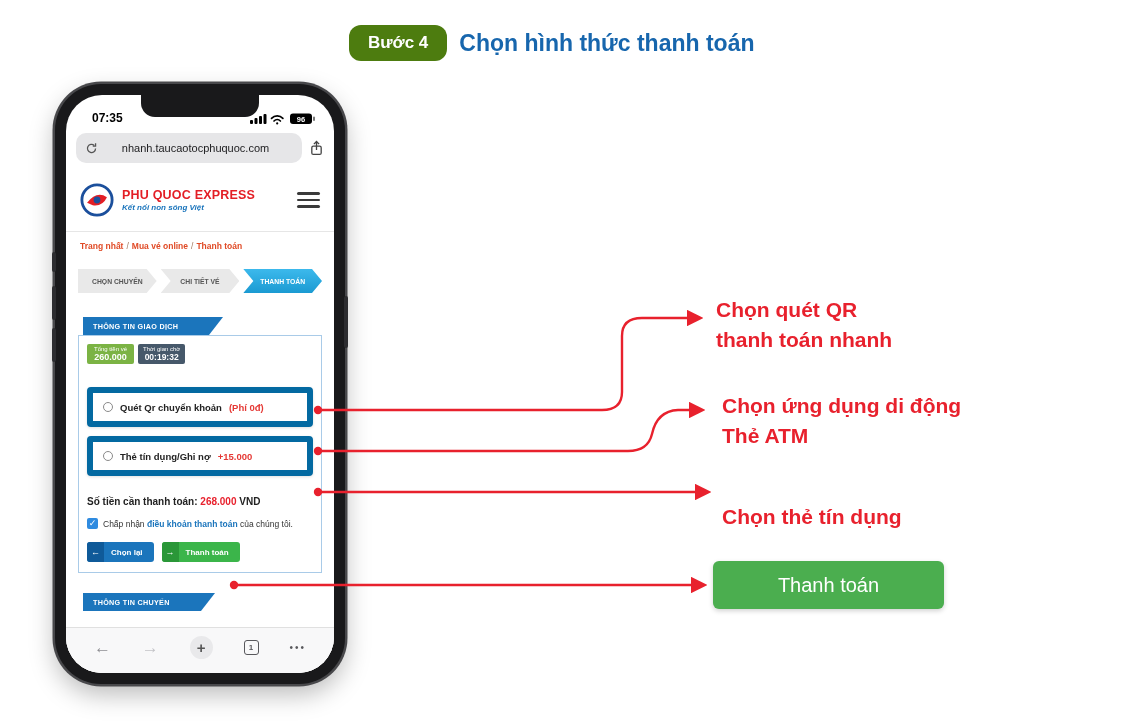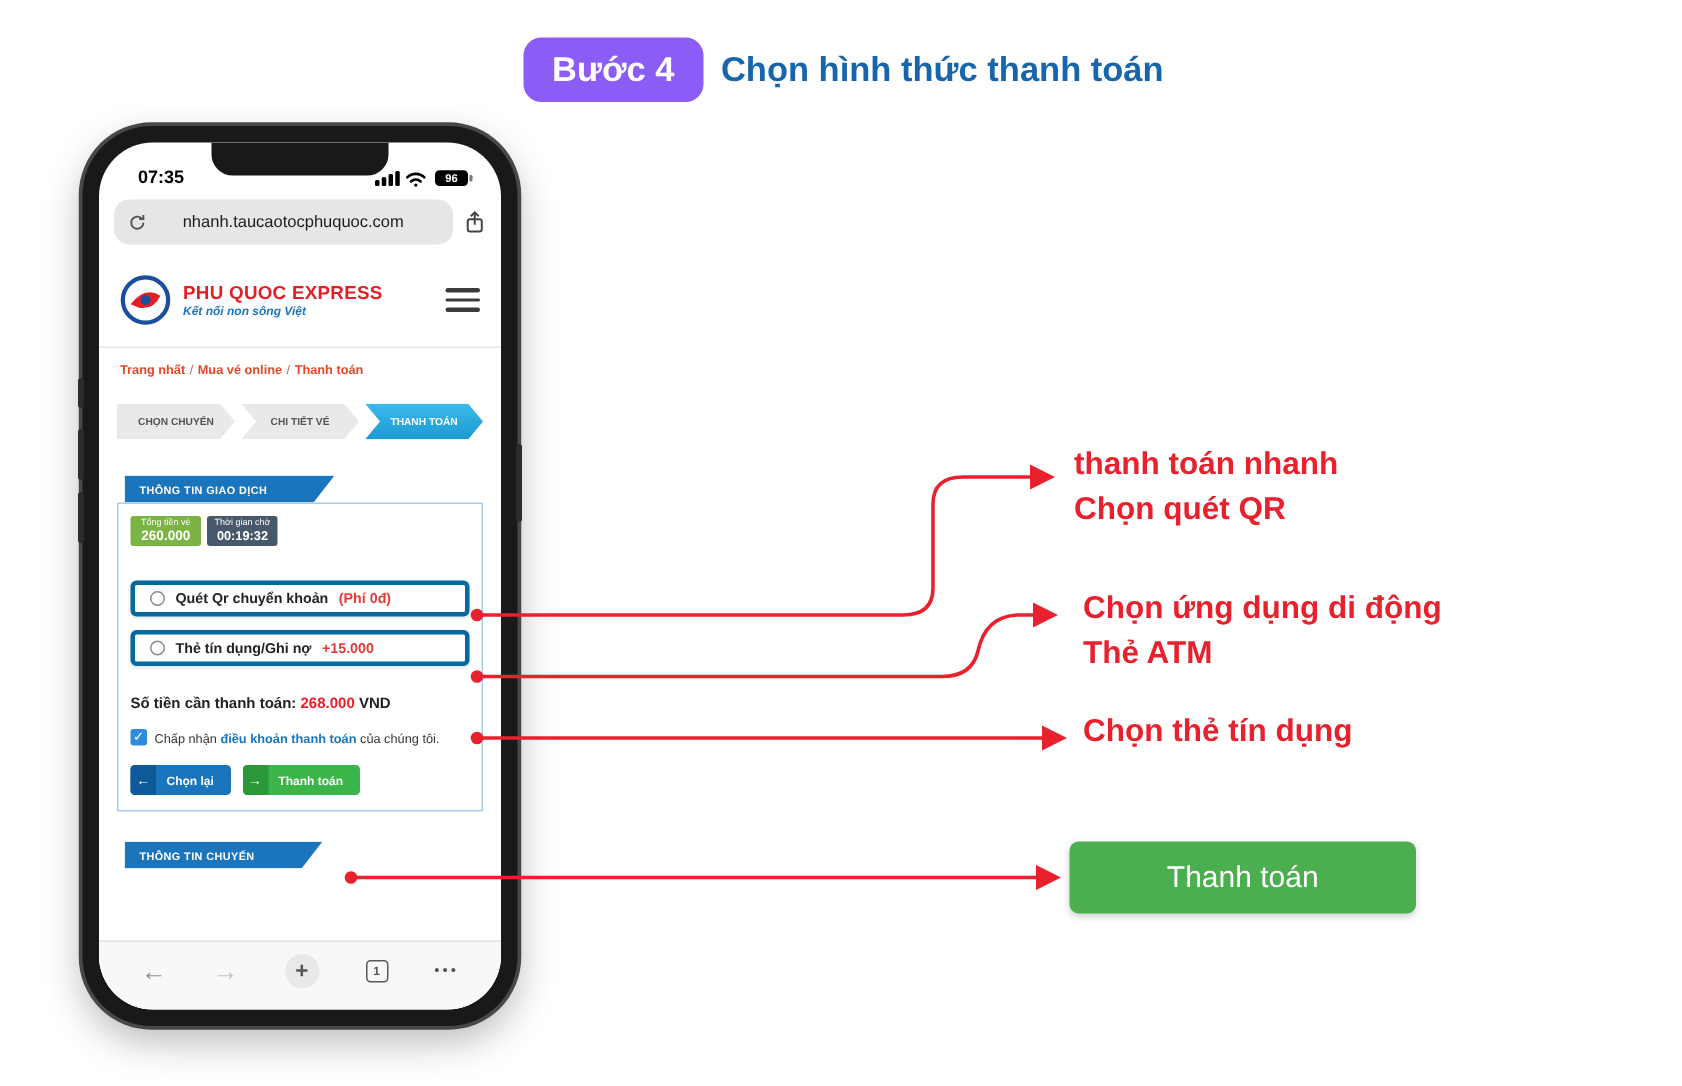--- a/index.html
+++ b/index.html
@@ -1,21 +1,21 @@
 <!DOCTYPE html>
 <html><head>
 <meta charset="utf-8">
 <style>
   * { margin:0; padding:0; box-sizing:border-box; }
   body { font-family:"Liberation Sans", sans-serif; background:#fff; }
   .canvas { position:relative; width:1121px; height:724px; background:#fff; overflow:hidden; }
 
   
   .header { position:absolute; left:349px; top:25px; display:flex; align-items:center; gap:12px; }
-  .step-badge { background:#8b5cf6; color:#fff; font-size:23px; font-weight:bold; padding:8px 19px; border-radius:12px; }
+  .step-badge { background:#4d7c0f; color:#fff; font-size:17px; font-weight:bold; padding:8px 19px; border-radius:12px; }
   .page-title { color:#1766ad; font-size:23px; font-weight:bold; }
 
   
   .phone { position:absolute; left:55px; top:84px; width:290px; height:600px; background:#19191b;
            border-radius:46px; padding:11px; box-shadow:0 0 0 2.5px #48484b, 0 10px 26px rgba(0,0,0,.28); }
   .side-btn { position:absolute; background:#2c2c2f; border-radius:2px; }
   .sb-mute { left:-3px; top:168px; width:4px; height:20px; }
   .sb-vol1 { left:-3px; top:202px; width:4px; height:34px; }
   .sb-vol2 { left:-3px; top:244px; width:4px; height:34px; }
   .sb-power{ right:-3px; top:212px; width:4px; height:52px; }
@@ -57,21 +57,21 @@
   .txbox { margin:0 12px; border:1px solid #a9cbe8; padding:8px 8px 10px; background:#fff; }
   .txhead { display:flex; align-items:flex-start; gap:4px; height:26px; }
   .badge-total { background:#7bb344; color:#fff; text-align:center; padding:2px 7px; border-radius:2px; }
   .badge-total .lbl, .badge-timer .lbl { font-size:6px; display:block; }
   .badge-total .val { font-size:9px; font-weight:bold; display:block; }
   .pay-title { flex:1; text-align:center; color:#1b75bc; font-weight:bold; font-size:10.5px; padding-top:4px; }
   .badge-timer { background:#46586a; color:#fff; text-align:center; padding:2px 5px; border-radius:2px; }
   .badge-timer .val { font-size:8.5px; font-weight:bold; display:block; }
 
   .options { margin-top:17px; display:flex; flex-direction:column; gap:9px; }
-  .option { height:24px; border:3px solid #0369a1; border-radius:4px; box-shadow:0 1px 3px rgba(0,0,0,.12);
+  .option { height:40px; border:6px solid #0369a1; border-radius:4px; box-shadow:0 1px 3px rgba(0,0,0,.12);
             display:flex; align-items:center; gap:7px; padding:0 10px; background:#fff; cursor:pointer; }
   .radio { width:10px; height:10px; min-width:10px; border:1.5px solid #8a8a8a; border-radius:50%; position:relative; }
   .option.selected .radio { border-color:#1668c6; }
   .option.selected .radio::after { content:""; position:absolute; inset:1.5px; background:#1668c6; border-radius:50%; }
   .opt-label { font-size:9.5px; color:#222; font-weight:bold; }
   .opt-extra { font-size:9.5px; color:#e53935; font-weight:bold; }
 
   .sum { margin-top:20px; font-size:10px; color:#222; font-weight:bold; }
   .sum .val { color:#e8212d; }
 
@@ -98,21 +98,21 @@
              color:#58585c; display:flex; align-items:center; justify-content:center; cursor:pointer; }
   .tb-more { font-size:10px; letter-spacing:2px; color:#58585c; cursor:pointer; }
 
   
   .arrows { position:absolute; inset:0; width:1121px; height:724px; pointer-events:none; z-index:20; }
 
   
   .annotation { position:absolute; color:#e8212d; font-size:21px; font-weight:bold; line-height:30px; white-space:nowrap; }
   .ann1 { left:716px; top:295px; }
   .ann2 { left:722px; top:391px; }
-  .ann3 { left:722px; top:473px; }
+  .ann3 { left:722px; top:502px; }
 
   .cta { position:absolute; left:713px; top:561px; width:231px; height:48px; background:#4bae4f; border:none;
          border-radius:6px; color:#fff; font-size:20px; font-family:inherit; cursor:pointer;
          box-shadow:0 2px 5px rgba(0,0,0,.18); }
 </style>
 </head>
 <body>
 
 <div class="canvas">
 
@@ -277,22 +277,22 @@
     </g>
     <g fill="#e8212d">
       <circle cx="318" cy="410" r="4.2"></circle>
       <circle cx="318" cy="451" r="4.2"></circle>
       <circle cx="318" cy="492" r="4.2"></circle>
       <circle cx="234" cy="585" r="4.2"></circle>
     </g>
   </svg>
 
   <div class="annotation ann1">
+    <div>Chọn quét QR</div>
     <div>thanh toán nhanh</div>
-    <div>Chọn quét QR</div>
   </div>
   <div class="annotation ann2">
     <div>Chọn ứng dụng di động</div>
     <div>Thẻ ATM</div>
   </div>
   <div class="annotation ann3">
     <div>Chọn thẻ tín dụng</div>
   </div>
 
   <button class="cta">Thanh toán</button>

